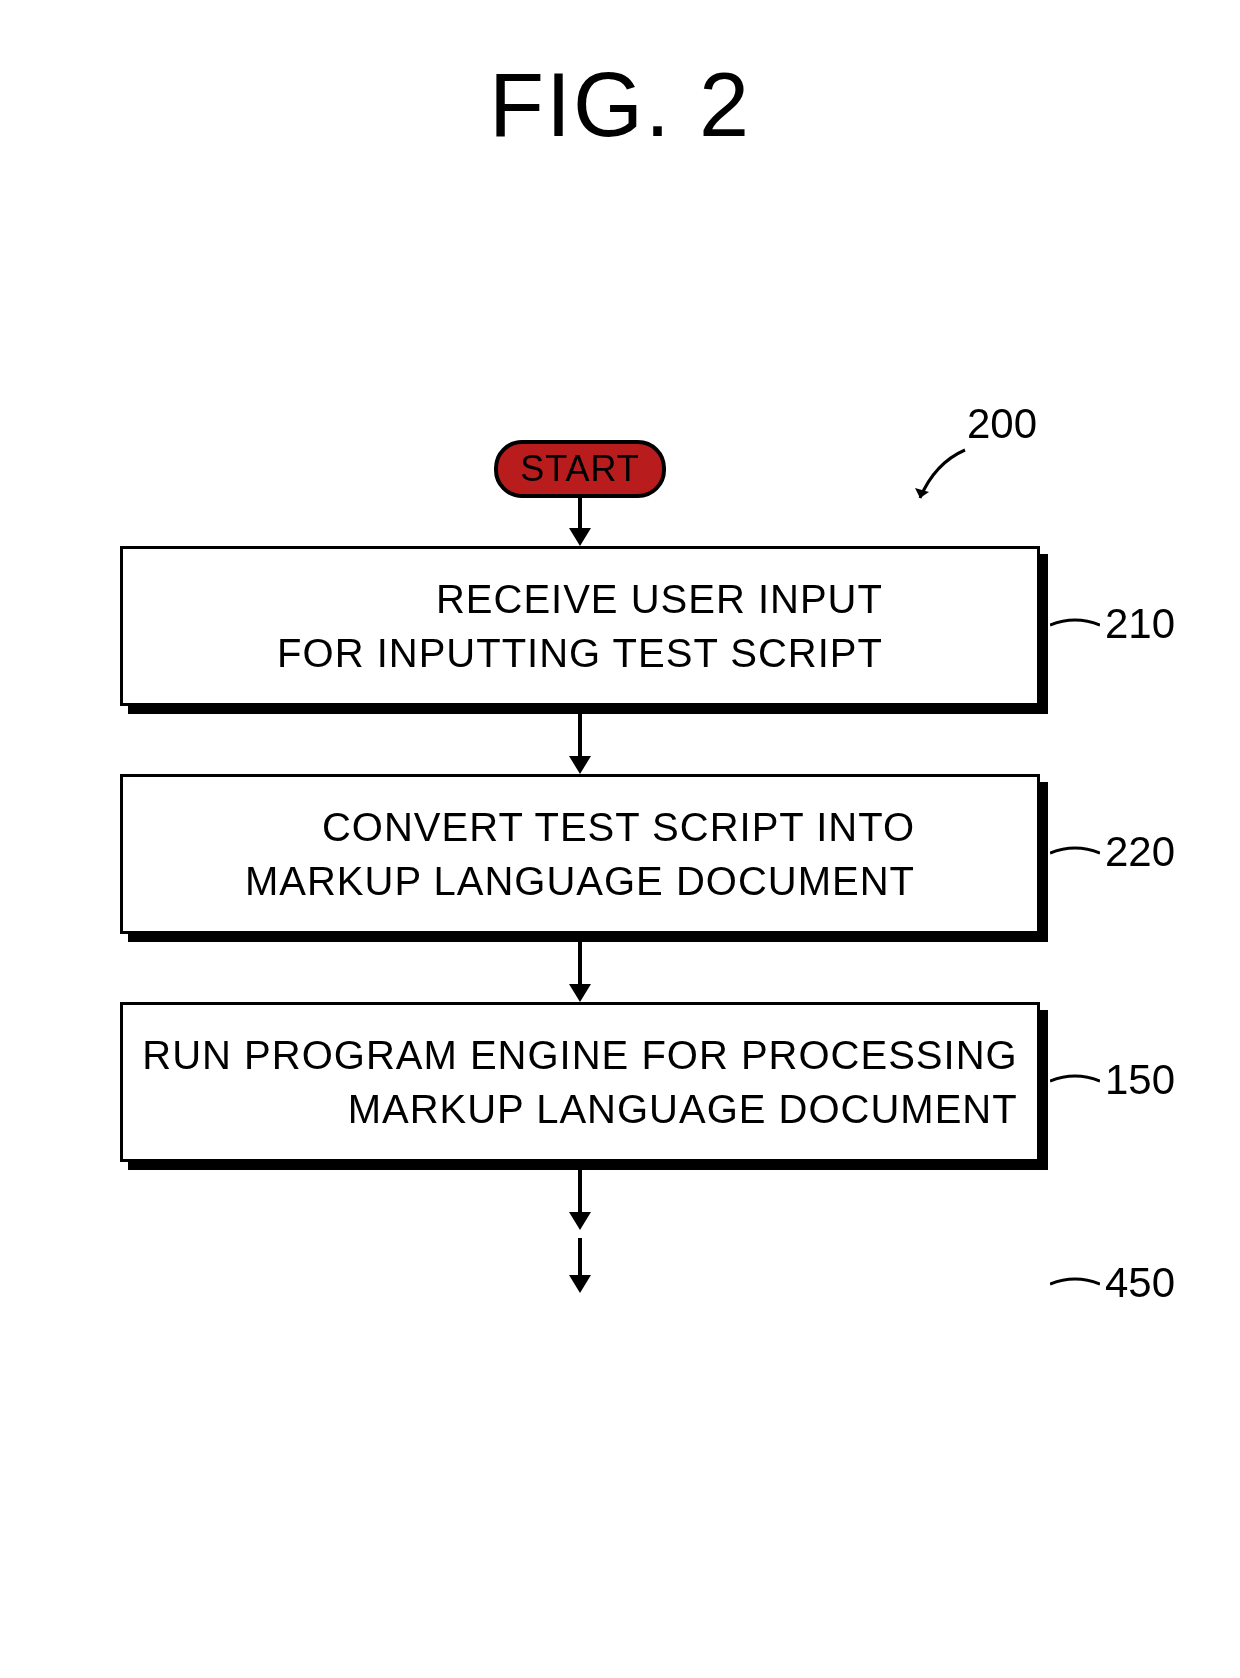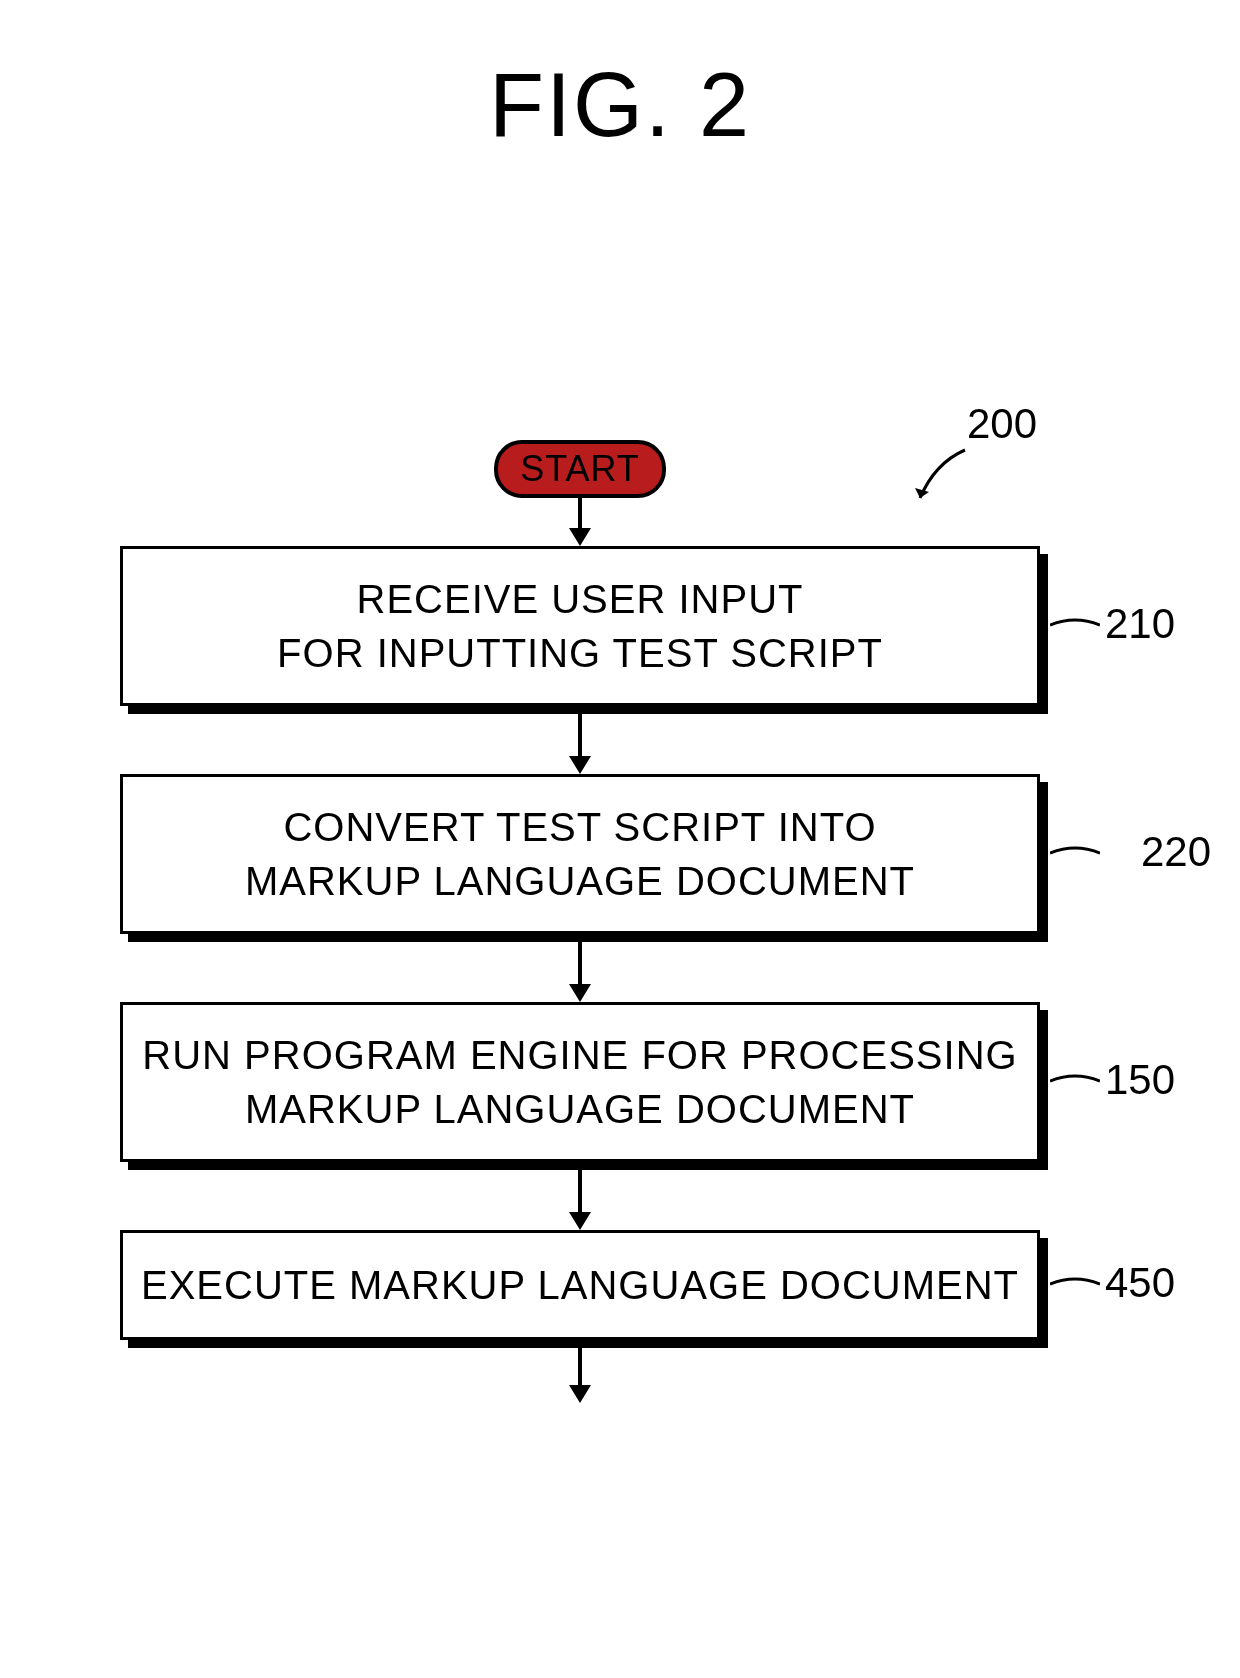--- a/index.html
+++ b/index.html
@@ -62,21 +62,21 @@
     background: #fff;
     display: flex;
     align-items: center;
     justify-content: center;
     text-align: center;
     font-size: 40px;
     line-height: 1.35;
     letter-spacing: 1px;
     padding: 24px 10px;
   }
-  .process-box.twoline { height: 160px; }
+  .process-box.twoline { height: 160px; text-align: right; }
   .process-box.oneline { height: 110px; }
   .arrow-down {
     width: 920px;
     display: flex;
     justify-content: center;
   }
   .arrow-down svg { display: block; }
   .ref-label {
     position: absolute;
     font-size: 42px;
@@ -125,21 +125,21 @@
     </svg>
   </div>
 
   <div class="process">
     <div class="process-shadow"></div>
     <div class="process-box twoline">CONVERT TEST SCRIPT INTO<br>MARKUP LANGUAGE DOCUMENT</div>
   </div>
   <svg class="ref-leader" style="top:403px; left:930px;" width="50" height="20">
     <path d="M 0 10 Q 25 0 50 10" stroke="#000" stroke-width="3" fill="none"></path>
   </svg>
-  <div class="ref-label" style="top:388px; left:985px;margin-left:36px;">220</div>
+  <div class="ref-label" style="top:388px; left:985px;">220</div>
 
   <div class="arrow-down" style="margin-top:8px;">
     <svg width="30" height="60">
       <line x1="15" y1="0" x2="15" y2="46" stroke="#000" stroke-width="4"></line>
       <polygon points="15,60 4,42 26,42" fill="#000"></polygon>
     </svg>
   </div>
 
   <div class="process">
     <div class="process-shadow"></div>
@@ -150,24 +150,20 @@
   </svg>
   <div class="ref-label" style="top:616px; left:985px;">150</div>
 
   <div class="arrow-down" style="margin-top:8px;">
     <svg width="30" height="60">
       <line x1="15" y1="0" x2="15" y2="46" stroke="#000" stroke-width="4"></line>
       <polygon points="15,60 4,42 26,42" fill="#000"></polygon>
     </svg>
   </div>
 
-  <div class="process">
-    <div class="process-shadow"></div>
-    <div class="process-box oneline">EXECUTE MARKUP LANGUAGE DOCUMENT</div>
-  </div>
   <svg class="ref-leader" style="top:834px; left:930px;" width="50" height="20">
     <path d="M 0 10 Q 25 0 50 10" stroke="#000" stroke-width="3" fill="none"></path>
   </svg>
   <div class="ref-label" style="top:819px; left:985px;">450</div>
 
   <div class="arrow-down" style="margin-top:8px;">
     <svg width="30" height="55">
       <line x1="15" y1="0" x2="15" y2="41" stroke="#000" stroke-width="4"></line>
       <polygon points="15,55 4,37 26,37" fill="#000"></polygon>
     </svg>

